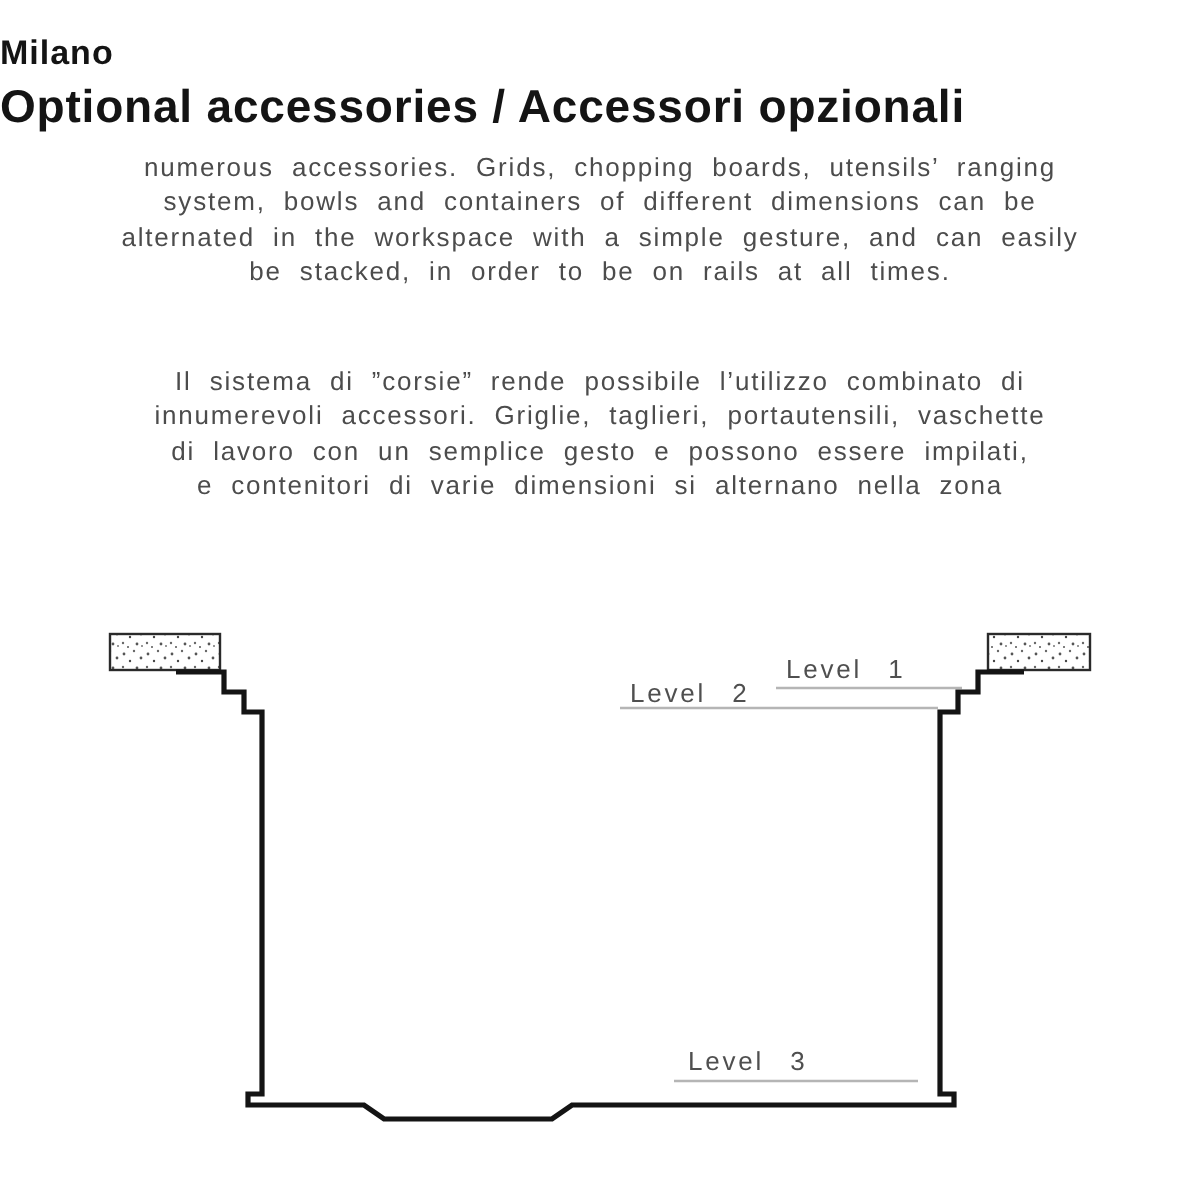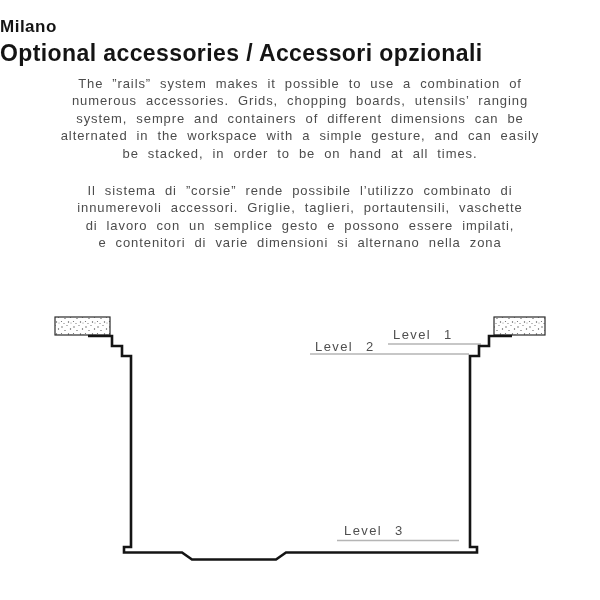--- a/index.html
+++ b/index.html
@@ -82,25 +82,24 @@
 <body>
 
 <div class="page">
 
   <div class="header">
     <div class="title">Milano</div>
     <div class="subtitle">Optional accessories / Accessori opzionali</div>
   </div>
 
   <div class="para para-en">
-    <div class="line">The ”rails” system makes it possible to use a combination of</div>
     <div class="line">numerous accessories. Grids, chopping boards, utensils’ ranging</div>
-    <div class="line">system, sempre and containers of different dimensions can be</div>
+    <div class="line">system, bowls and containers of different dimensions can be</div>
     <div class="line">alternated in the workspace with a simple gesture, and can easily</div>
-    <div class="line">be stacked, in order to be on hand at all times.</div>
+    <div class="line">be stacked, in order to be on rails at all times.</div>
   </div>
 
   <div class="para para-it">
     <div class="line">Il sistema di ”corsie” rende possibile l’utilizzo combinato di</div>
     <div class="line">innumerevoli accessori. Griglie, taglieri, portautensili, vaschette</div>
     <div class="line">di lavoro con un semplice gesto e possono essere impilati,</div>
     <div class="line">e contenitori di varie dimensioni si alternano nella zona</div>
   </div>
 
   <div class="figure">

